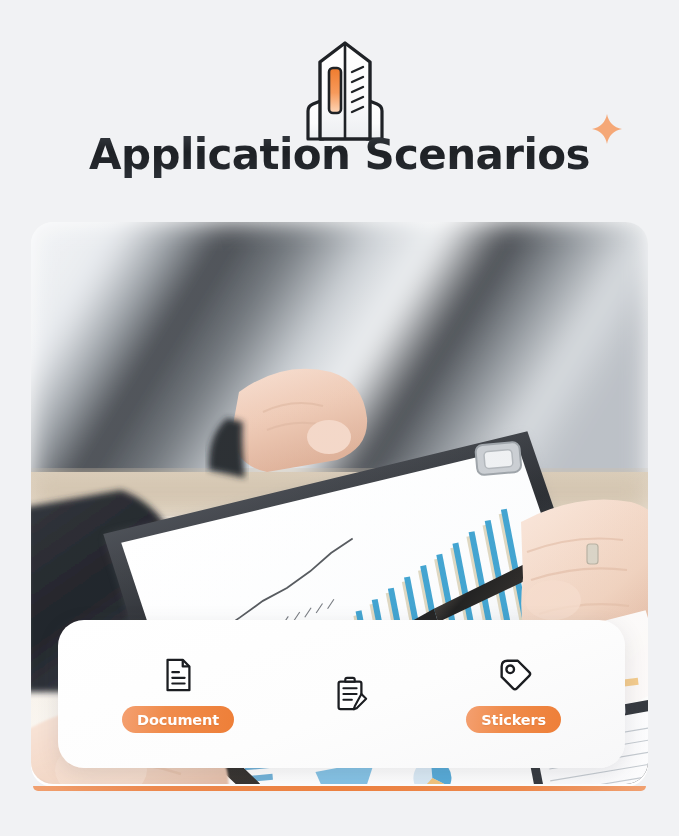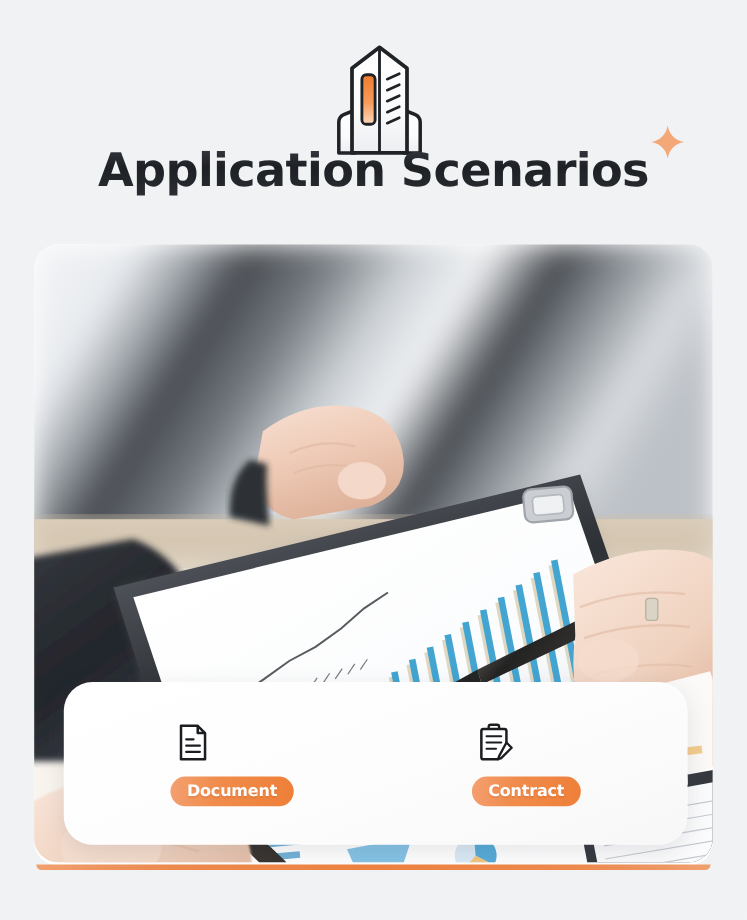--- a/index.html
+++ b/index.html
@@ -119,21 +119,21 @@
     z-index: 3;
     display: flex;
     align-items: center;
     justify-content: space-around;
     padding: 0 16px;
   }
 
   .icon-item {
     display: flex;
     flex-direction: column;
-    align-items: flex-start;
+    align-items: center;
     justify-content: center;
     gap: 11px;
   }
 
   .icon-glyph {
     width: 40px;
     height: 40px;
     display: flex;
     align-items: center;
     justify-content: center;
@@ -518,21 +518,29 @@
         <span class="icon-glyph">
           <svg viewBox="0 0 40 40" width="38" height="38">
             <path d="M10 7 H30 Q32 7 32 9 V26 L24 36 H10 Q8 36 8 34 V9 Q8 7 10 7 Z" fill="#fff" stroke="#1b1d21" stroke-width="2.4" stroke-linejoin="round"></path>
             <path d="M15 7 V5 Q15 3 17 3 H23 Q25 3 25 5 V7 Z" fill="#fff" stroke="#1b1d21" stroke-width="2.2" stroke-linejoin="round"></path>
             <line x1="13" y1="14" x2="27" y2="14" stroke="#1b1d21" stroke-width="2.1" stroke-linecap="round"></line>
             <line x1="13" y1="20" x2="27" y2="20" stroke="#1b1d21" stroke-width="2.1" stroke-linecap="round"></line>
             <line x1="13" y1="26" x2="22" y2="26" stroke="#1b1d21" stroke-width="2.1" stroke-linecap="round"></line>
             <path d="M32 20 L37 25 L27 35 L24 36 L25 33 Z" fill="#fff" stroke="#1b1d21" stroke-width="2.2" stroke-linejoin="round"></path>
           </svg>
         </span>
-        <span class="pill">Contract</span>
       </div>
 
 
 
+      <div class="icon-item">
+        <span class="icon-glyph">
+          <svg viewBox="0 0 40 40" width="38" height="38">
+            <path d="M7 11 Q7 5 13 5 L24 5 L36 17 Q38 19 36 21 L23 34 Q21 36 19 34 L7 22 Z" fill="#fff" stroke="#1b1d21" stroke-width="2.5" stroke-linejoin="round"></path>
+            <circle cx="16" cy="14" r="4" fill="#fff" stroke="#1b1d21" stroke-width="2.5"></circle>
+          </svg>
+        </span>
+        <span class="pill">Stickers</span>
+      </div>
 
     </div>
   </div>
 </div>
 
 </body></html>

